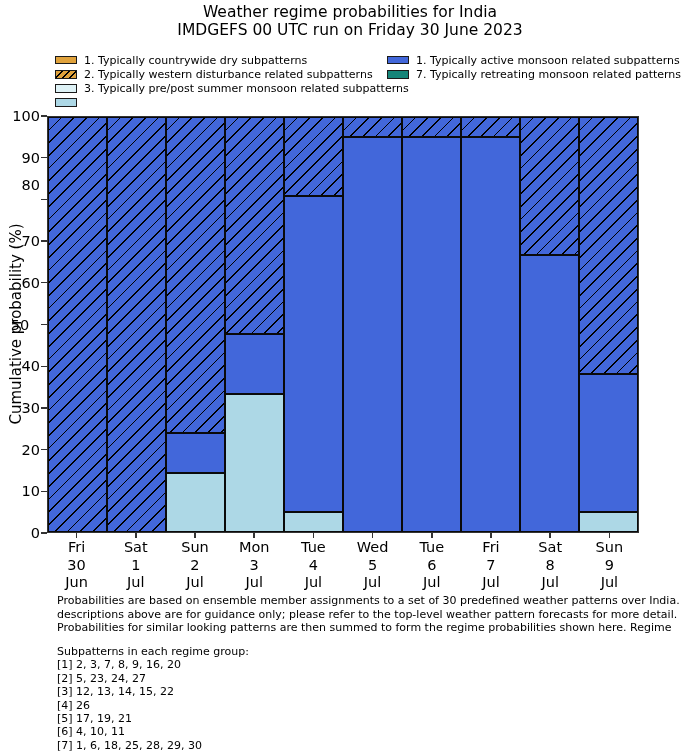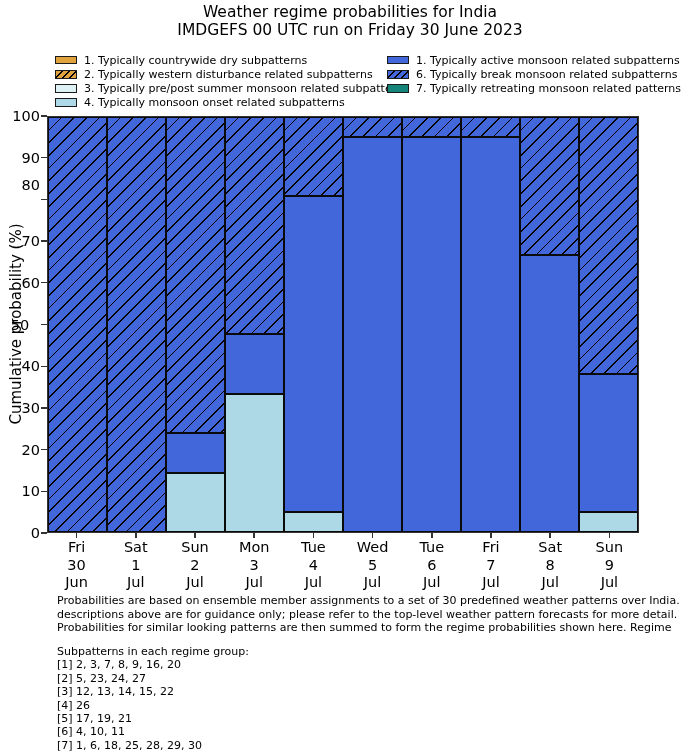--- a/index.html
+++ b/index.html
@@ -53,31 +53,26 @@
       <div class="legend-item">
         <span class="legend-swatch" style="background: repeating-linear-gradient(135deg, rgba(0, 0, 0, 0) 0px, rgba(0, 0, 0, 0) 4px, rgb(0, 0, 0) 4px, rgb(0, 0, 0) 5px), rgb(224, 162, 60);"></span>
         <span class="legend-label">2. Typically western disturbance related subpatterns</span>
       </div>
       <div class="legend-item">
         <span class="legend-swatch" style="background: rgb(222, 242, 246);"></span>
         <span class="legend-label">3. Typically pre/post summer monsoon related subpatterns</span>
       </div>
       <div class="legend-item">
         <span class="legend-swatch" style="background: rgb(173, 216, 230);"></span>
-        <span class="legend-label">4. Typically monsoon onset related subpatterns</span>
       </div>
     </div>
   <div id="legend-col-2" class="legend-col">
       <div class="legend-item">
         <span class="legend-swatch" style="background: rgb(66, 103, 218);"></span>
         <span class="legend-label">1. Typically active monsoon related subpatterns</span>
-      </div>
-      <div class="legend-item">
-        <span class="legend-swatch" style="background: repeating-linear-gradient(135deg, rgba(0, 0, 0, 0) 0px, rgba(0, 0, 0, 0) 4px, rgb(0, 0, 0) 4px, rgb(0, 0, 0) 5px), rgb(66, 103, 218);"></span>
-        <span class="legend-label">6. Typically break monsoon related subpatterns</span>
       </div>
       <div class="legend-item">
         <span class="legend-swatch" style="background: rgb(21, 133, 121);"></span>
         <span class="legend-label">7. Typically retreating monsoon related patterns</span>
       </div>
     </div>
 
   <div id="y-axis-title">Cumulative probability (%)</div>
 
   <div id="axis-decorations">

